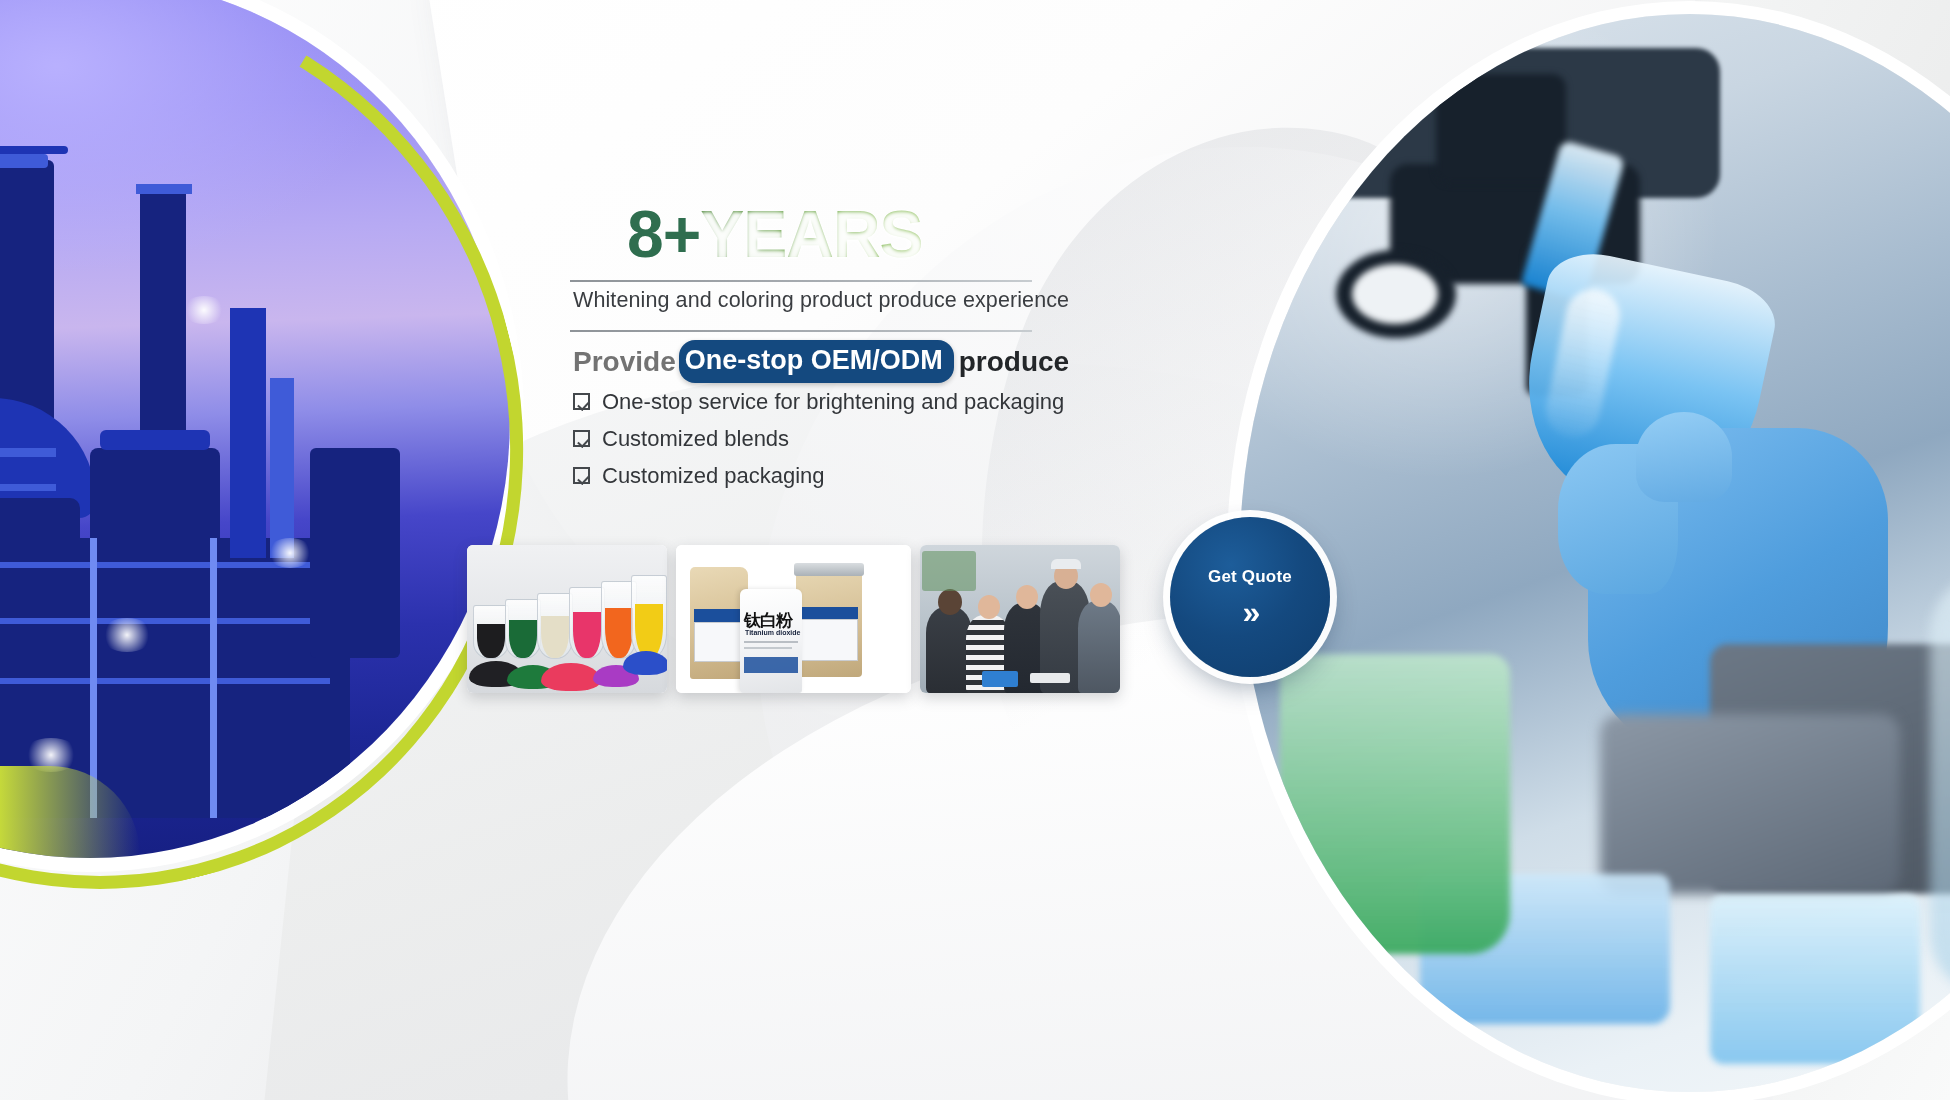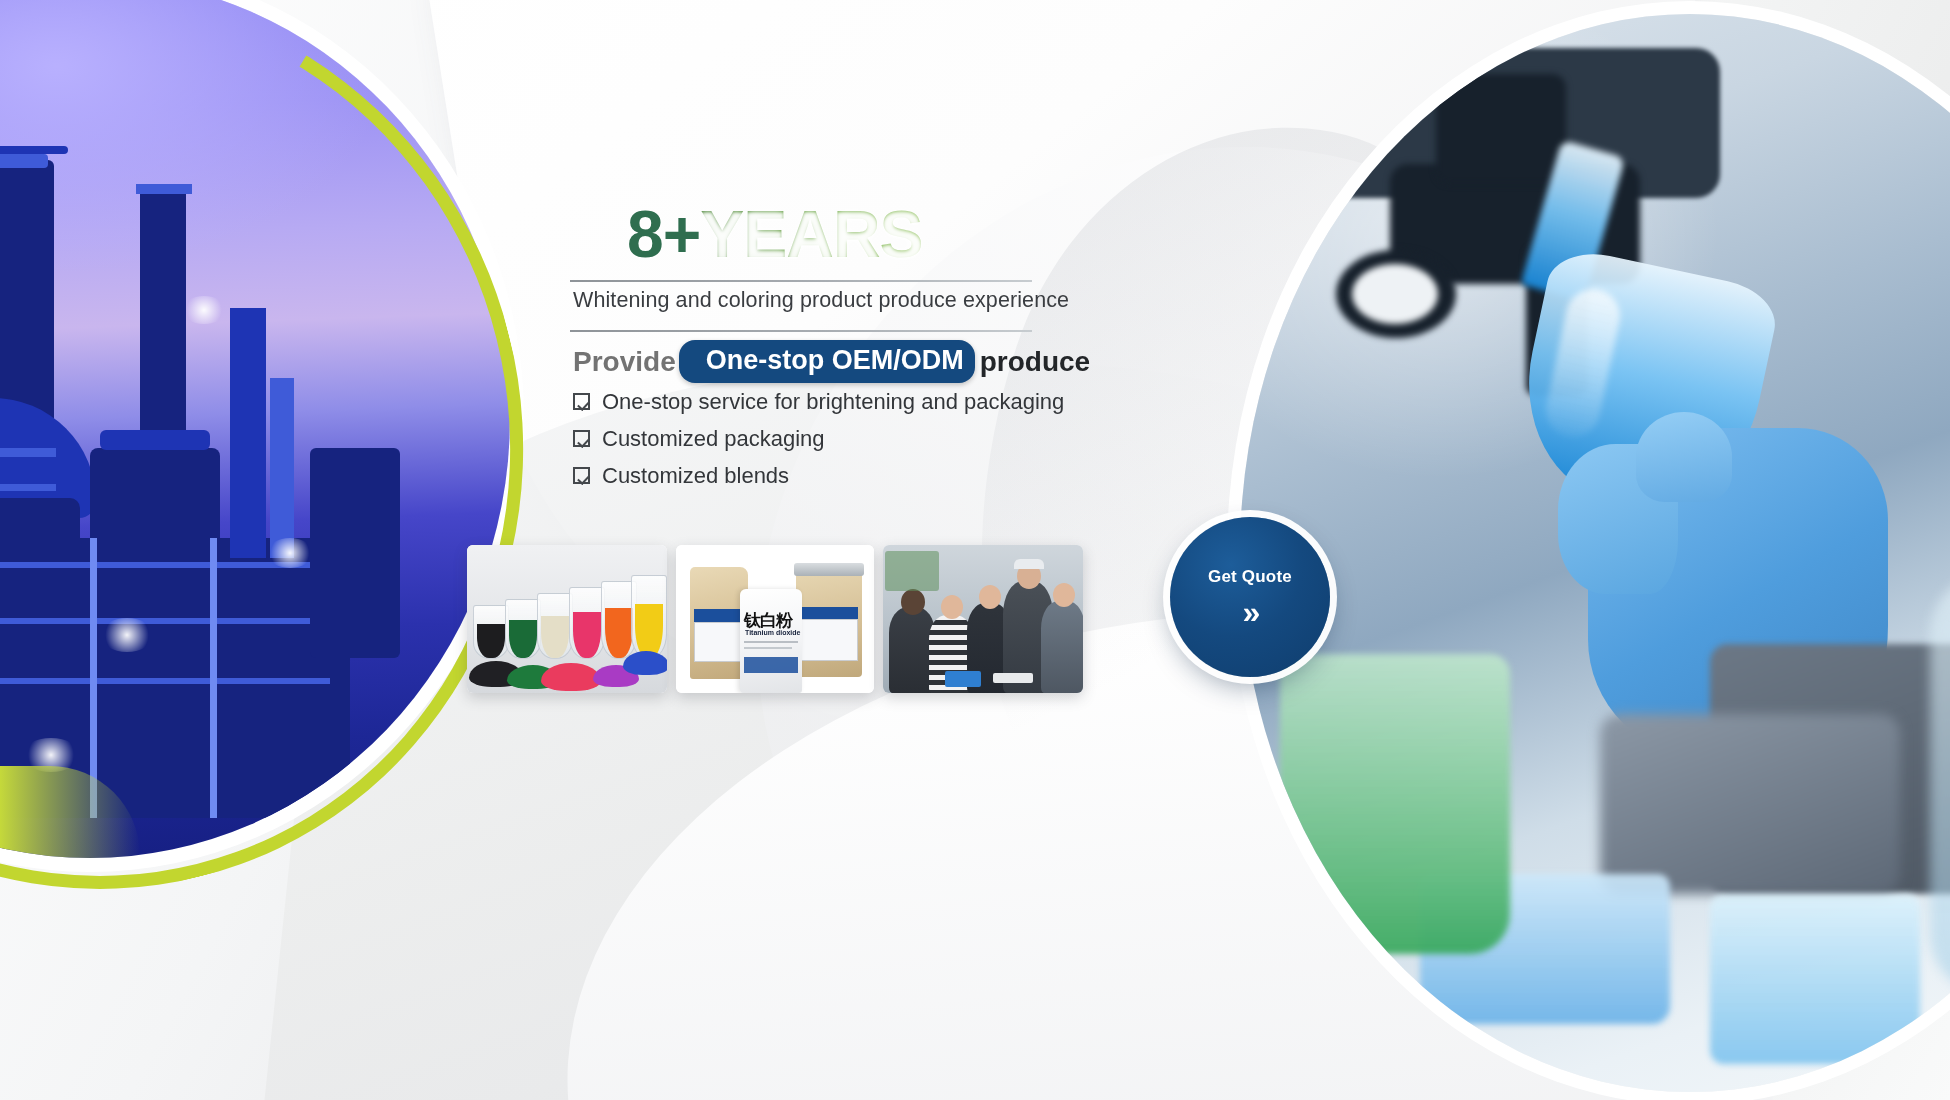--- a/index.html
+++ b/index.html
@@ -139,21 +139,21 @@
 
   .provide-line{
     position:absolute; top:340px; left:8px;
     display:flex; align-items:center; white-space:nowrap;
   }
   .provide-word{ font-size:28px; font-weight:bold; color:#737373; }
   .badge{
     font-size:27px; font-weight:bold; color:#ffffff;
     background:#14497f;
     border-radius:16px;
-    padding:5px 11px 7px 27px;
+    padding:5px 11px 7px 6px;
     margin:0 3px;
     box-shadow:0 2px 5px rgba(0,0,0,.22);
   }
   .service-word{ font-size:28px; font-weight:bold; color:#232629; margin-left:2px; }
 
   .bullets{ position:absolute; top:383px; left:8px; }
   .bullet{
     display:flex; align-items:center;
     height:37px; margin-bottom:0;
     font-size:22px; color:#33363a;
@@ -171,21 +171,21 @@
 
   
   .thumbs{ position:absolute; top:545px; left:-98px; display:flex; gap:9px; }
   .thumb{
     width:200px; height:148px;
     border-radius:6px; overflow:hidden; position:relative;
     background:#ffffff;
     box-shadow:0 5px 14px rgba(60,65,75,.22);
   }
   .thumb.t1{ width:200px; }
-  .thumb.t2{ width:198px; }
+  .thumb.t2{ width:235px; }
   .thumb.t3{ width:200px; }
 
   .t1 .scene{ position:absolute; inset:0; background:linear-gradient(180deg,#f0f1f3 0%,#e2e4e7 60%,#d6d9dd 100%); }
   .jar{ position:absolute; bottom:34px; border-radius:3px 3px 46% 46% / 3px 3px 30% 30%;
         background:linear-gradient(180deg,rgba(255,255,255,.86),rgba(226,232,236,.72)); border:1px solid rgba(190,198,206,.8); }
   .jarfill{ position:absolute; bottom:0; left:10%; width:80%; border-radius:0 0 44% 44% / 0 0 60% 60%; }
   .pile{ position:absolute; border-radius:50% 50% 42% 42% / 64% 64% 36% 36%; }
 
   .t2 .scene{ position:absolute; inset:0; background:#ffffff; }
   .sack{ position:absolute; background:linear-gradient(170deg,#e4d3ae,#cdb88c 60%,#bda madre 100%); }
@@ -304,25 +304,25 @@
     <span class="service-word">produce</span>
   </div>
 
   <div class="bullets">
     <div class="bullet">
       <span class="box"></span>
       <span>One-stop service for brightening and packaging</span>
     </div>
     <div class="bullet">
       <span class="box"></span>
-      <span>Customized packaging</span>
+      <span>Customized blends</span>
     </div>
     <div class="bullet">
       <span class="box"></span>
-      <span>Customized blends</span>
+      <span>Customized packaging</span>
     </div>
   </div>
 
   <div class="thumbs">
 
     <div class="thumb t1">
       <div class="scene"></div>
       <div class="jar" style="left:6px;width:36px;height:54px;">
           <div class="jarfill" style="height:34px;background:#1d1d1f;"></div>
         </div>

